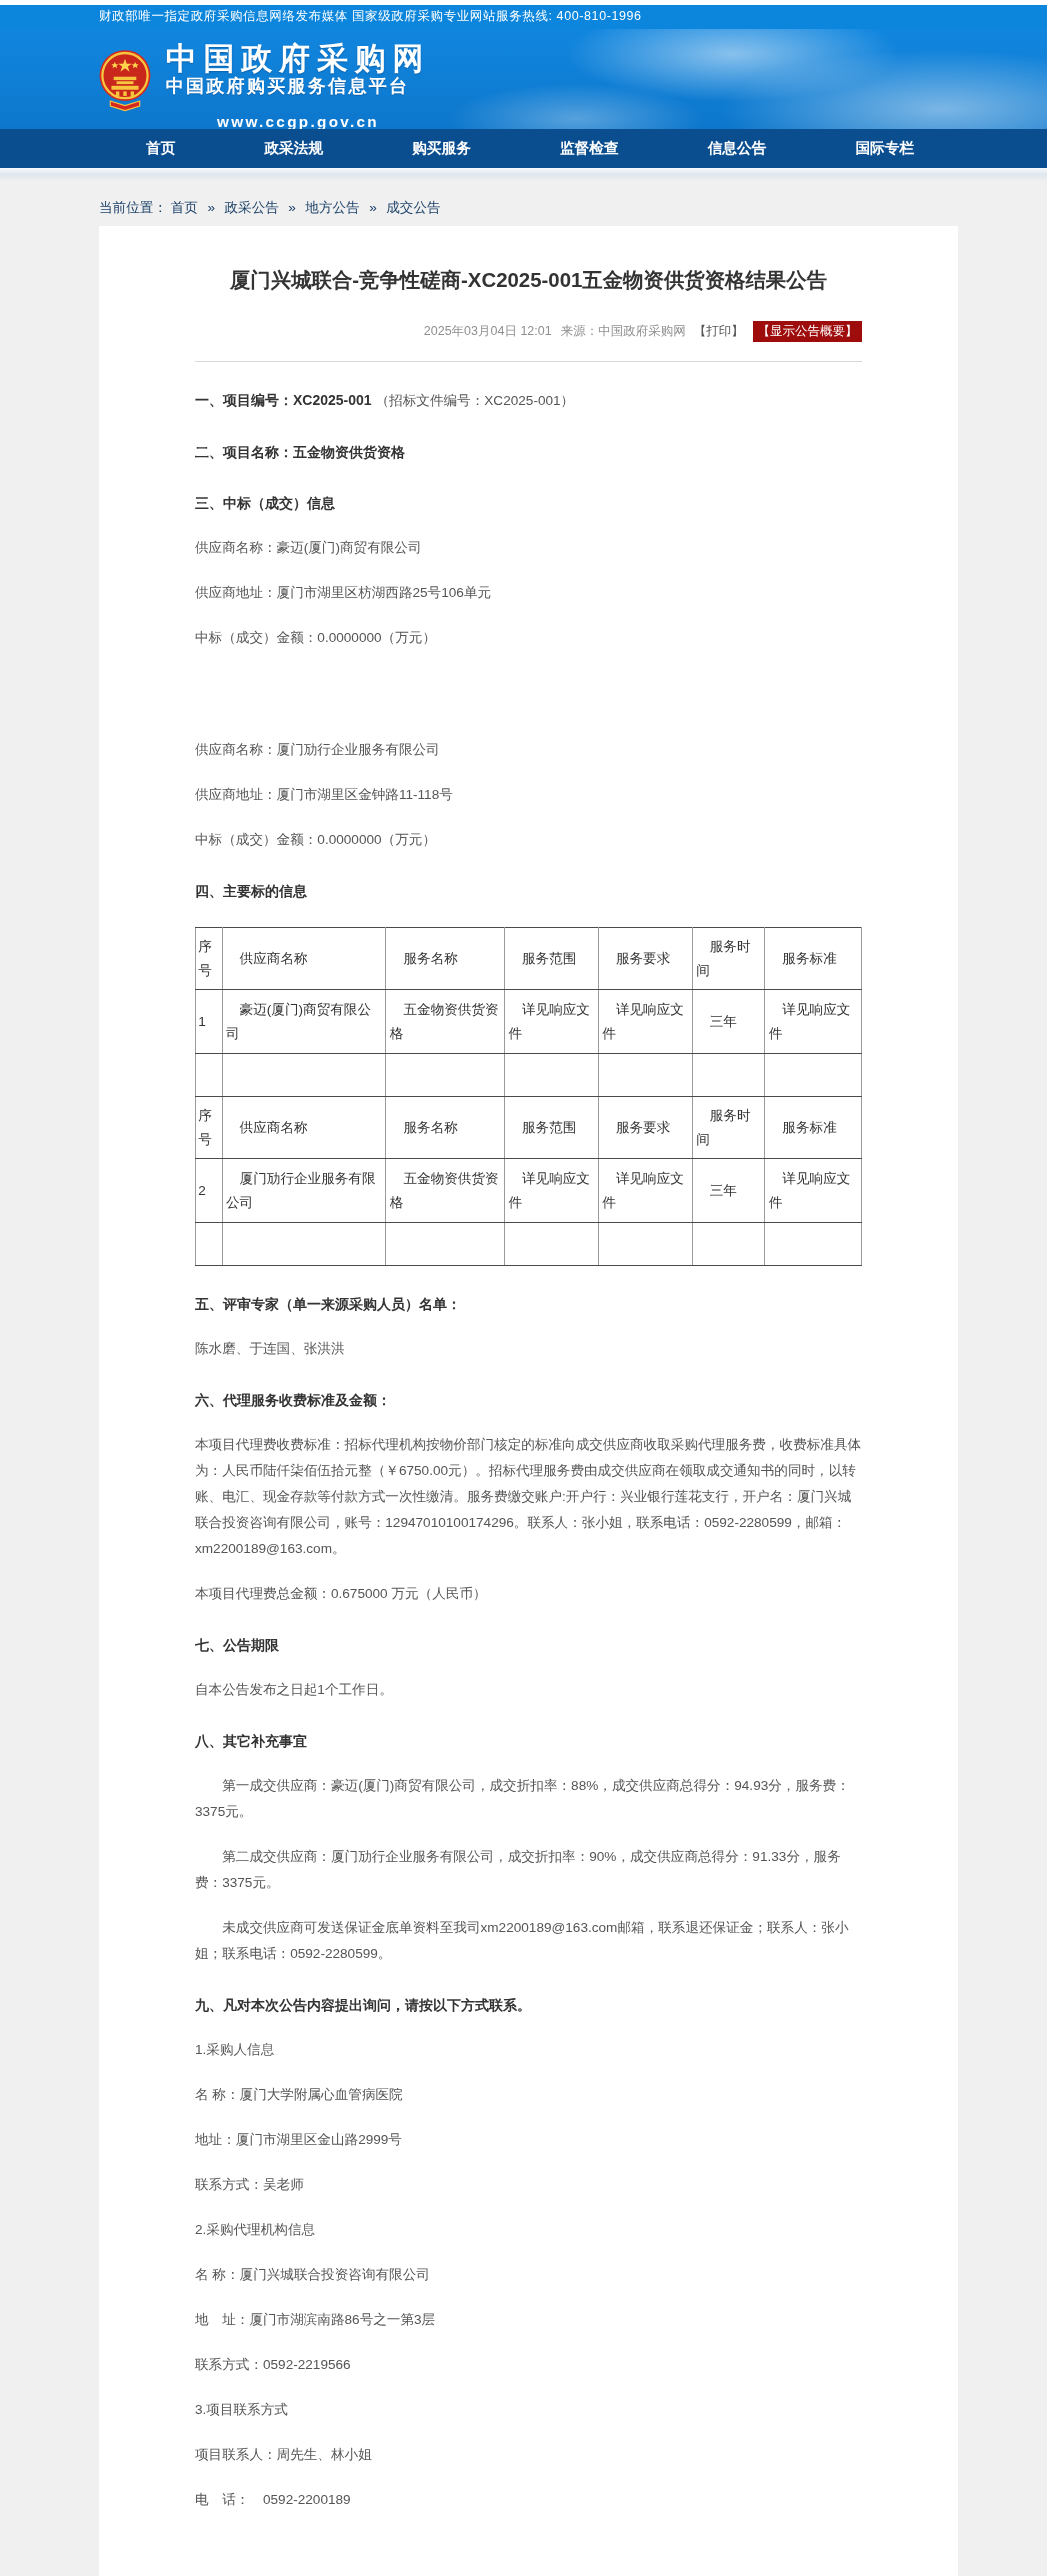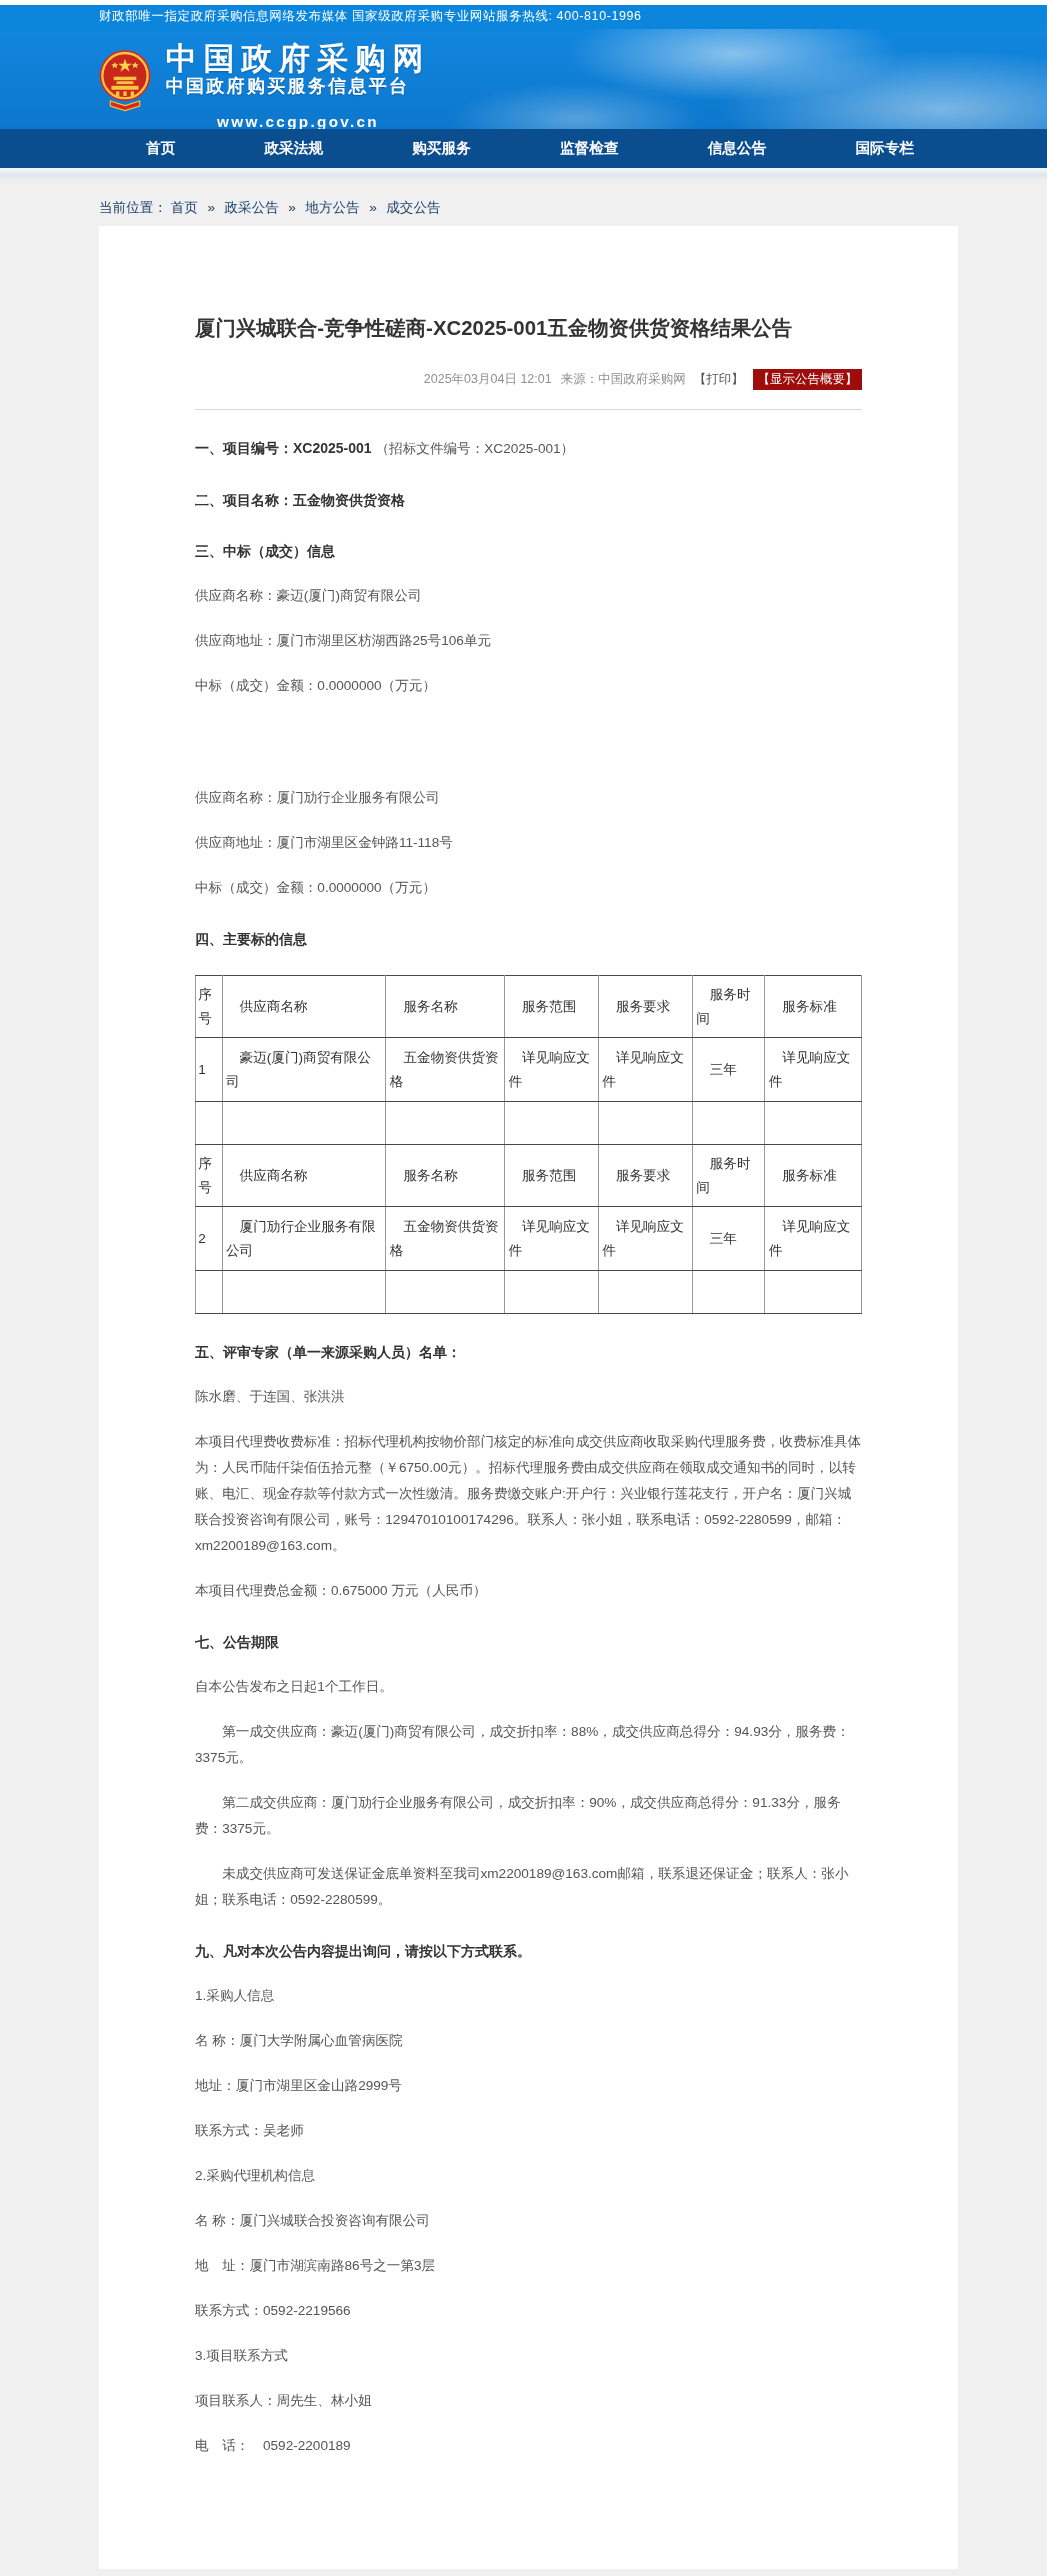--- a/index.html
+++ b/index.html
@@ -37,21 +37,21 @@
   .nav-fade{height:14.7px;background:linear-gradient(180deg,#f7fafd 0%,#dfe7ee 45%,#f0f0f0 100%);}
 
   
   .breadcrumb{margin:17px 0 9px 99px;font-size:13.6px;color:#1d4269;}
   .breadcrumb a{color:#1d4269;text-decoration:none;cursor:pointer;}
   .crumb-sep{margin:0 5.7px;}
 
   
   .card{background:#fff;width:859px;margin-left:99px;box-sizing:border-box;
     padding:41px 96px 91px 96px;}
-  .article-title{font-size:20.4px;font-weight:bold;color:#333;text-align:left;line-height:1.35;margin-top:48px;}
+  .article-title{font-size:20.4px;font-weight:bold;color:#333;text-align:center;line-height:1.35;}
   .meta{text-align:right;margin-top:26px;font-size:12.5px;color:#8f8f8f;}
   .meta .print{color:#555;margin-left:4.5px;cursor:pointer;}
   .summary-badge{display:inline-block;background:#9e0c0c;color:#fff;padding:2.3px 4.5px;
     margin-left:5.7px;cursor:pointer;}
   .divider{border-top:0.6px solid #d8d8d8;margin-top:19px;}
 
   .content{margin-top:14.7px;font-size:13.6px;color:#555;line-height:26px;}
   .content p{margin:19px 0;}
   .content .sec{font-size:14px;color:#333;font-weight:bold;margin:25px 0 19px;}
   .content .sec .tail{font-weight:normal;color:#555;font-size:13.6px;}
@@ -223,26 +223,28 @@
             <td></td>
             <td></td>
             <td></td>
       </tr>
     </tbody>
       </table>
 
     <p class="sec">五、评审专家（单一来源采购人员）名单：</p>
     <p>陈水磨、于连国、张洪洪</p>
 
+    <p class="sec">六、代理服务收费标准及金额：</p>
     <p>本项目代理费收费标准：招标代理机构按物价部门核定的标准向成交供应商收取采购代理服务费，收费标准具体为：人民币陆仟柒佰伍拾元整（￥6750.00元）。招标代理服务费由成交供应商在领取成交通知书的同时，以转账、电汇、现金存款等付款方式一次性缴清。服务费缴交账户:开户行：兴业银行莲花支行，开户名：厦门兴城联合投资咨询有限公司，账号：12947010100174296。联系人：张小姐，联系电话：0592-2280599，邮箱：xm2200189@163.com。</p>
     <p>本项目代理费总金额：0.675000 万元（人民币）</p>
 
     <p class="sec">七、公告期限</p>
     <p>自本公告发布之日起1个工作日。</p>
 
+    <p class="sec">八、其它补充事宜</p>
     <p class="indent">第一成交供应商：豪迈(厦门)商贸有限公司，成交折扣率：88%，成交供应商总得分：94.93分，服务费：3375元。</p>
     <p class="indent">第二成交供应商：厦门劢行企业服务有限公司，成交折扣率：90%，成交供应商总得分：91.33分，服务费：3375元。</p>
     <p class="indent">未成交供应商可发送保证金底单资料至我司xm2200189@163.com邮箱，联系退还保证金；联系人：张小姐；联系电话：0592-2280599。</p>
 
     <p class="sec">九、凡对本次公告内容提出询问，请按以下方式联系。</p>
 
     <p>1.采购人信息</p>
     <p>名 称：厦门大学附属心血管病医院</p>
     <p>地址：厦门市湖里区金山路2999号</p>
     <p>联系方式：吴老师</p>

